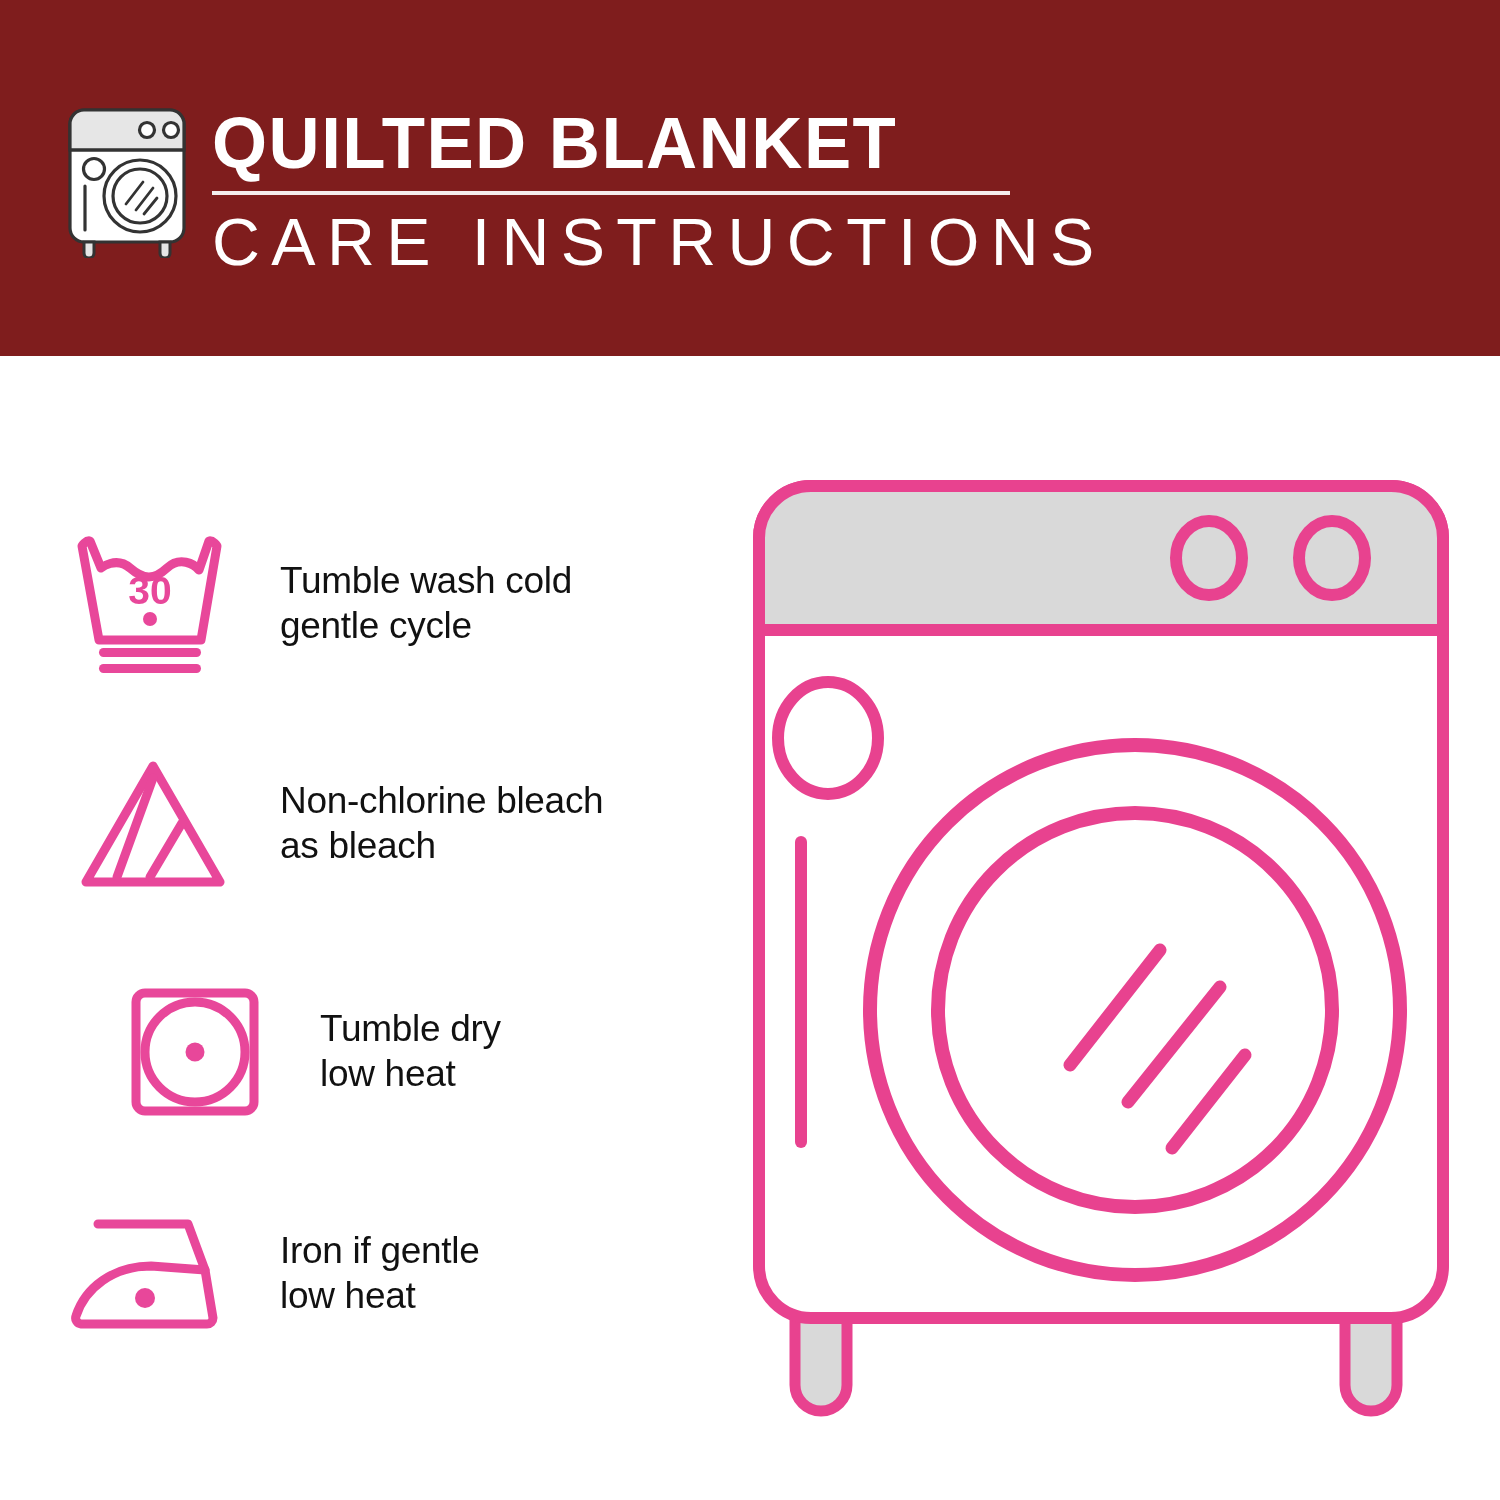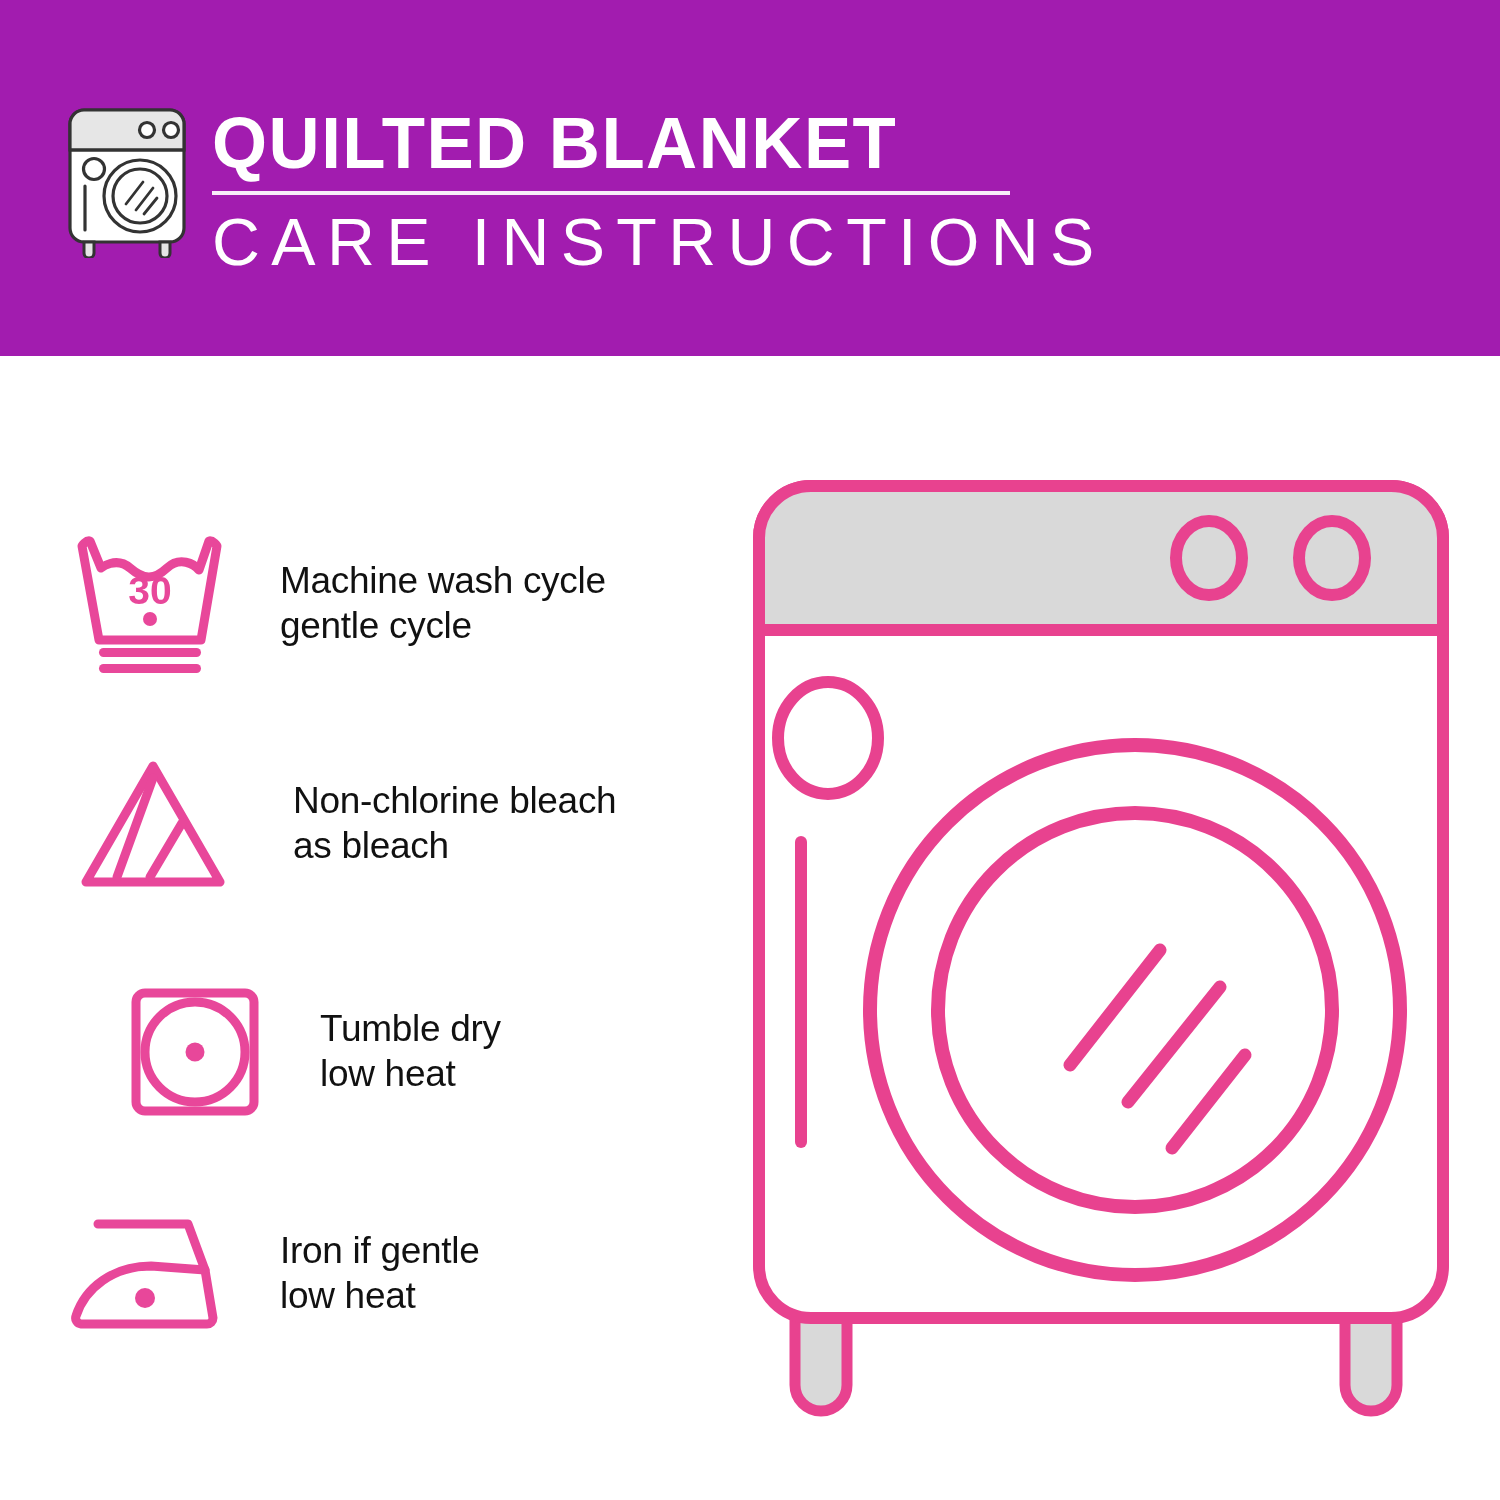--- a/index.html
+++ b/index.html
@@ -15,21 +15,21 @@
     position: relative;
   }
 
   
   .header {
     position: absolute;
     left: 0;
     top: 0;
     width: 1500px;
     height: 356px;
-    background: #a21caf;
+    background: #7f1d1d;
   }
   .header-logo {
     position: absolute;
     left: 62px;
     top: 106px;
     width: 130px;
     height: 152px;
   }
   .header-text {
     position: absolute;
@@ -78,21 +78,21 @@
   }
   .care-row {
     position: absolute;
     left: 0;
     width: 740px;
     display: flex;
     align-items: center;
     margin-left: 40px;
   }
   .care-row-0 { top: 152px; }
-  .care-row-1 { top: 372px; gap: 13px; }
+  .care-row-1 { top: 372px; }
   .care-row-2 { top: 600px; padding-left: 40px; }
   .care-row-3 { top: 822px; }
 
   .care-icon {
     width: 230px;
     min-width: 230px;
     height: 190px;
     display: flex;
     align-items: center;
     justify-content: center;
@@ -170,21 +170,21 @@
 
         <text x="80" y="76" text-anchor="middle" font-family="Liberation Sans, sans-serif" font-size="39" font-weight="bold" fill="#e8479a">30</text>
 
         <circle cx="80" cy="91" r="7" fill="#e8479a"></circle>
 
         <rect x="29" y="120" width="102" height="9" rx="4.5" fill="#e8479a"></rect>
         <rect x="29" y="136" width="102" height="9" rx="4.5" fill="#e8479a"></rect>
       </svg>
     </div>
     <div class="care-label">
-      <div>Machine wash cycle</div>
+      <div>Tumble wash cold</div>
       <div>gentle cycle</div>
     </div>
   </div>
 
   <div class="care-row care-row-1">
     <div class="care-icon">
       <svg viewBox="0 0 170 150" width="170" height="150">
 
         <path d="M83 18 L150 134 L16 134 Z" fill="none" stroke="#e8479a" stroke-width="9" stroke-linejoin="round"></path>
 

